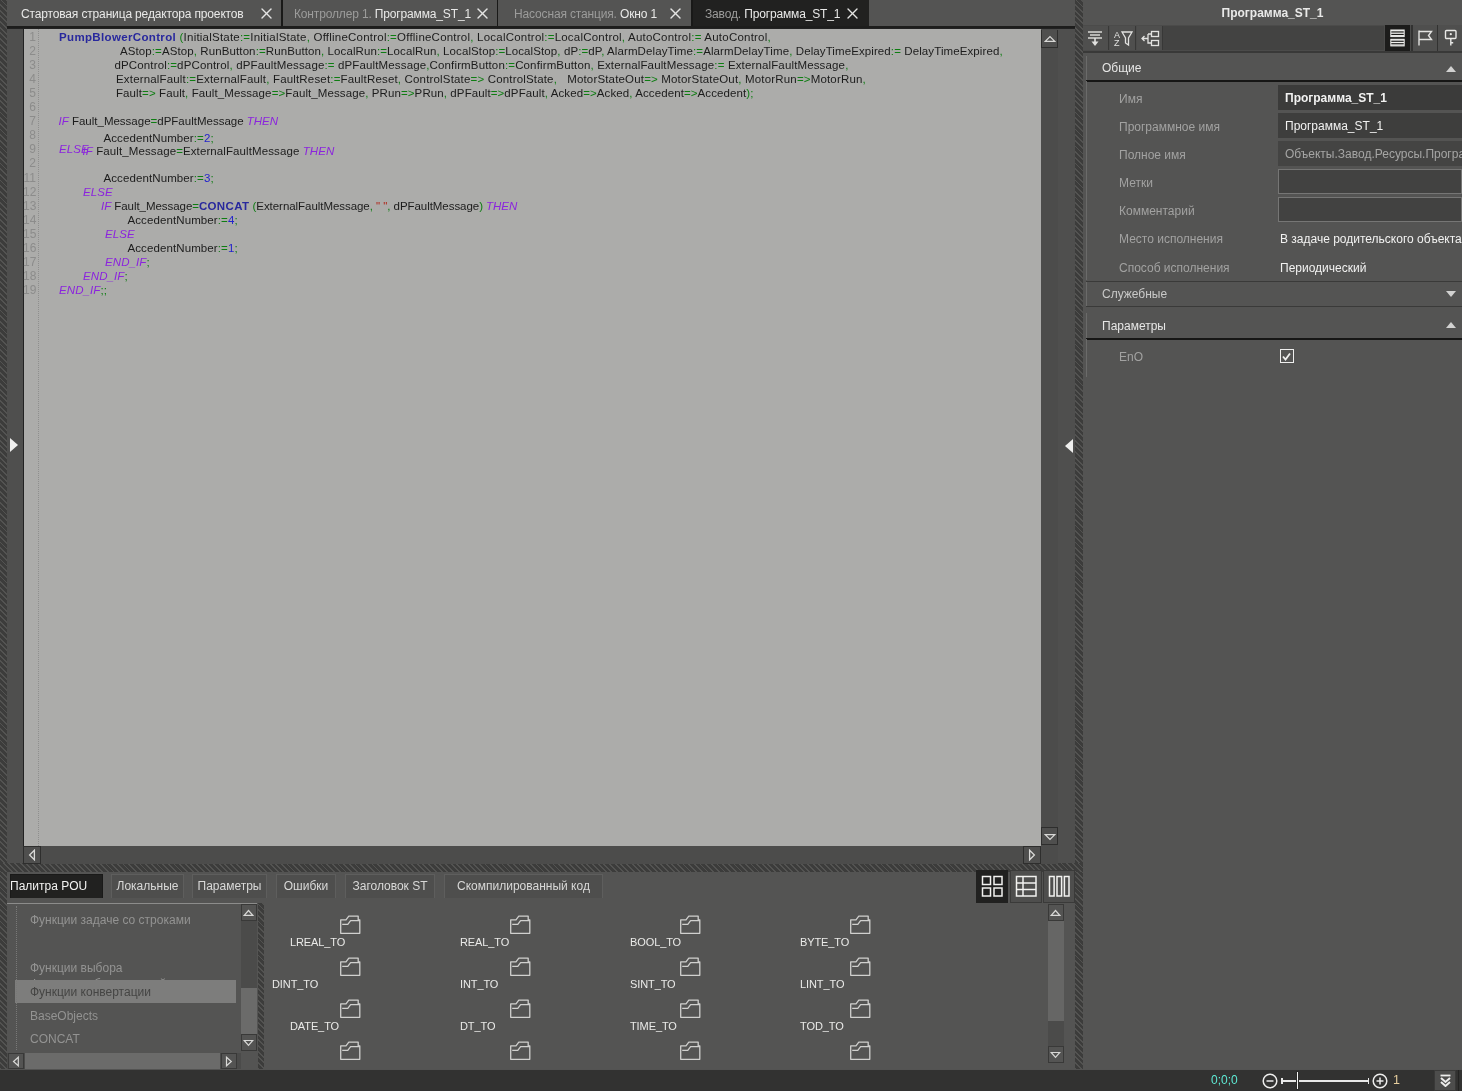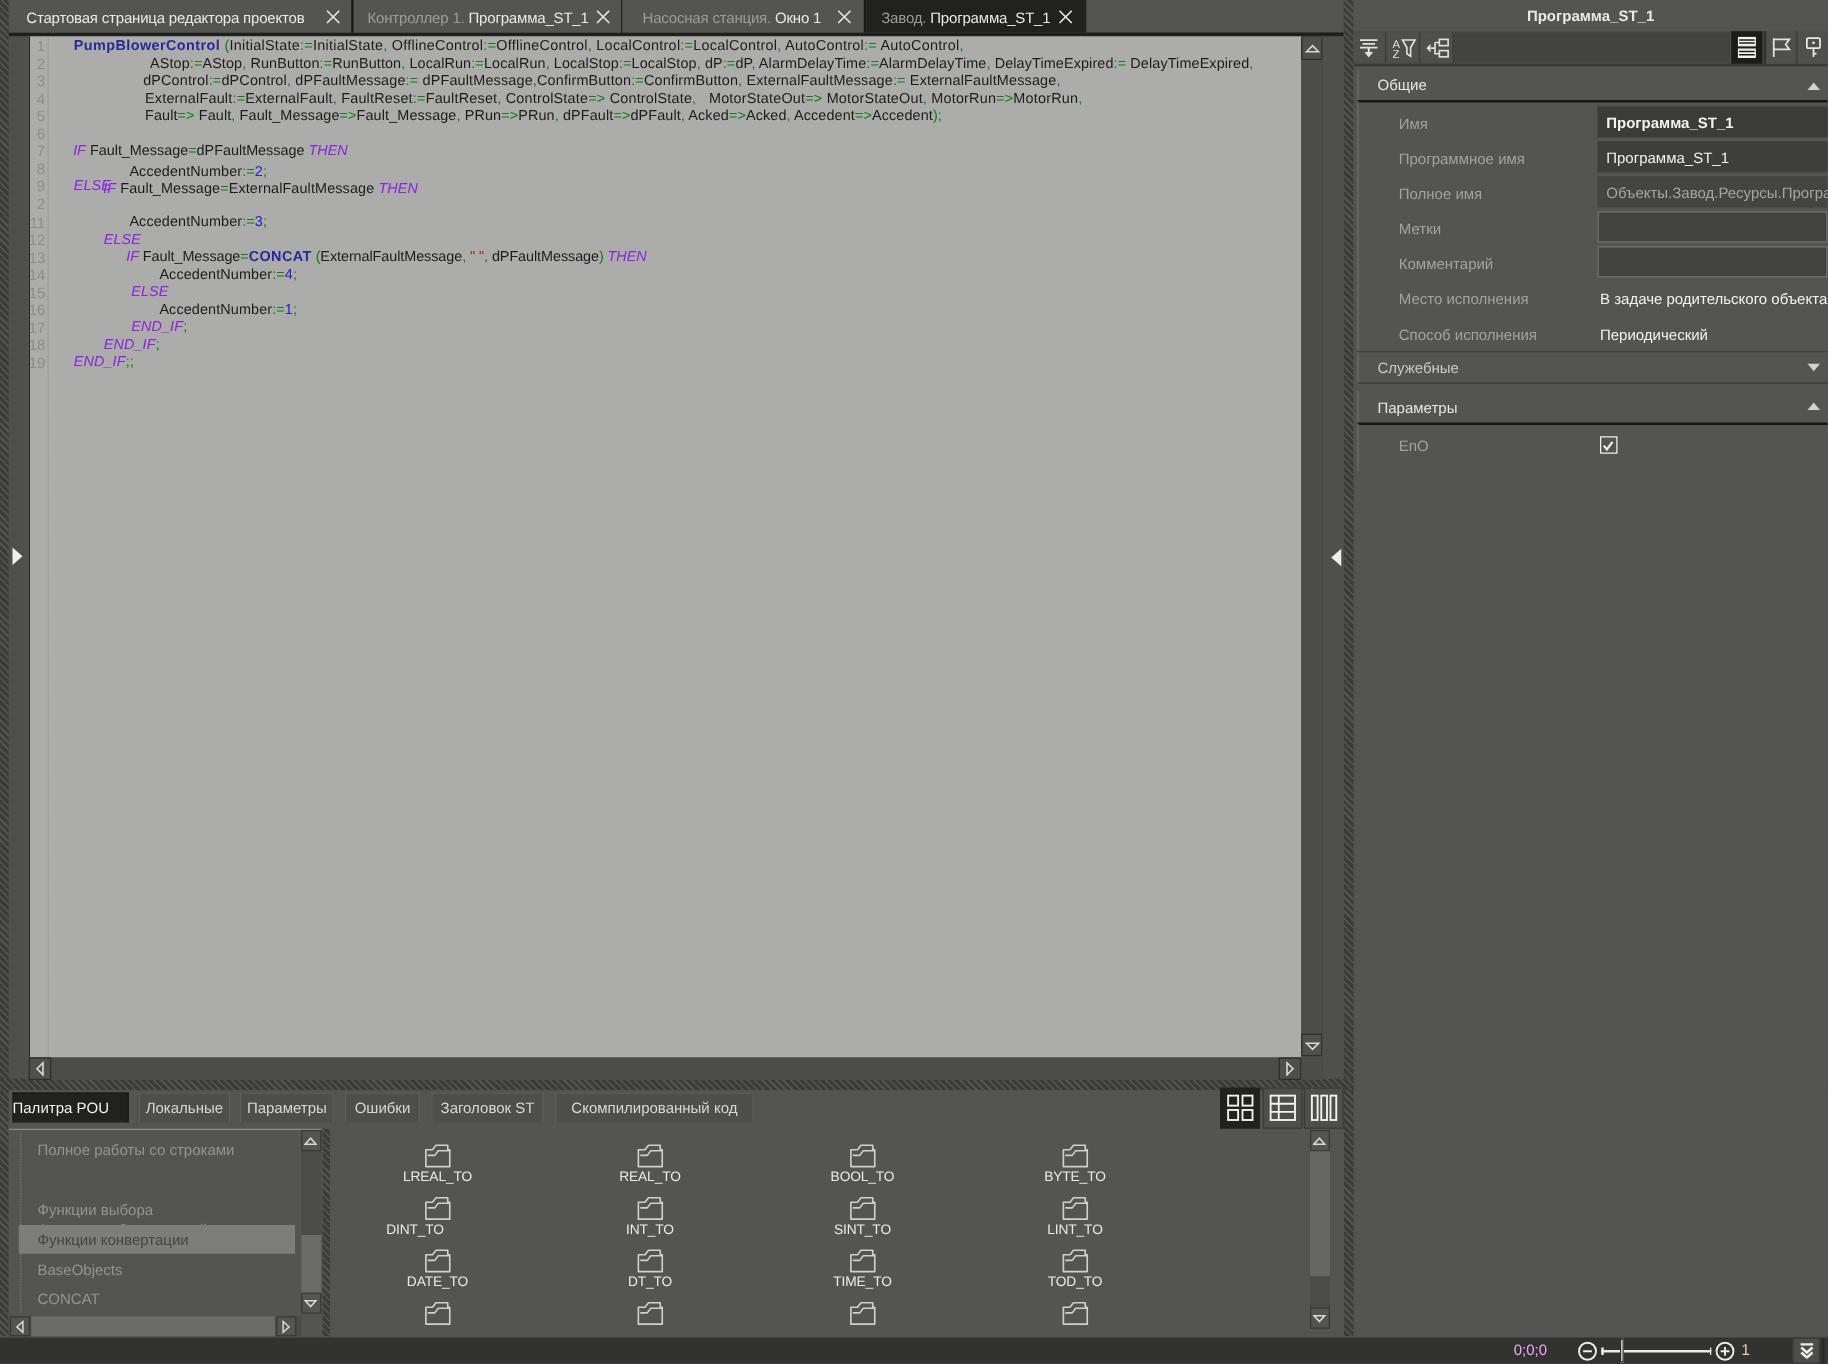--- a/index.html
+++ b/index.html
@@ -14,21 +14,21 @@
 .o{color:#0e7d12}
 .n{color:#2323cc}
 .s{color:#b02418}
 .gut{position:absolute;width:13px;text-align:right;font-size:12px;line-height:14.1px;color:#8c8c8b}
 .lbl{position:absolute;font-size:12px;color:#a2a2a1;white-space:pre}
 .val{position:absolute;font-size:12px;color:#f2f2f1;white-space:pre}
 .sech{position:absolute;font-size:12px;color:#e6e6e5;white-space:pre}
 .tri-up{width:0;height:0;border-left:5.5px solid transparent;border-right:5.5px solid transparent;border-bottom:6px solid #d2d2d1}
 .tri-dn{width:0;height:0;border-left:5.5px solid transparent;border-right:5.5px solid transparent;border-top:6px solid #d2d2d1}
 .item{position:absolute;left:30px;font-size:12px;color:#939392;white-space:pre}
-.flabel{position:absolute;font-size:11px;letter-spacing:-0.1px;color:#eaeae8;text-align:center;width:120px;white-space:pre}
+.flabel{position:absolute;font-size:11px;letter-spacing:-0.1px;color:#eaeae8;width:120px;white-space:pre}
 </style></head>
 <body>
 
 <div class="abs" id="tabbar" style="left:6px;top:0;width:1069px;height:28px;background:#545453"></div>
 <div class="abs" style="left:6px;top:26px;width:1069px;height:2px;background:#1d1d1c"></div>
 
 <div class="abs" style="left:6px;top:0;width:275px;height:26px;background:#545453"></div>
 <div class="abs" style="left:281px;top:0;width:1.5px;height:26px;background:#191918"></div>
 <div class="abs" style="left:282.5px;top:0;width:214px;height:26px;background:#545453"></div>
 <div class="abs" style="left:496.5px;top:0;width:1.5px;height:26px;background:#191918"></div>
@@ -266,21 +266,21 @@
     </svg>
 <div class="abs" style="left:1043px;top:870px;width:32px;height:33px;background:#4e4e4d;border:1px solid #3a3a39"></div>
 <svg class="abs" style="left:1048px;top:875px" width="23" height="23">
       <g fill="none" stroke="#f2f2f0" stroke-width="1.5">
 <rect x="1.5" y="1.5" width="4.6" height="19.5"></rect>
         <rect x="9" y="1.5" width="4.6" height="19.5"></rect>
         <rect x="16.4" y="1.5" width="4.6" height="19.5"></rect>
       </g>
     </svg>
 <div class="abs" style="left:6.5px;top:903px;width:250px;height:166px;background:#545453;border-top:1px solid #8c8c8b"></div>
-<div class="item" style="top:913px">Полное работы со строками</div>
+<div class="item" style="top:913px">Функции задаче со строками</div>
 <div class="item" style="top:977px">Функции работы с датой-временем</div>
 <div class="item" style="top:961px">Функции выбора</div>
 <div class="abs" style="left:15px;top:980px;width:221px;height:23px;background:#7d7d7c"></div>
 <div class="item" style="top:985px;color:#454544">Функции конвертации</div>
 <div class="item" style="top:1009px">BaseObjects</div>
 <div class="item" style="top:1032px">CONCAT</div>
 <div class="abs" style="left:16px;top:906px;width:1px;height:144px;border-left:1px dotted #797978"></div>
 <div class="abs" style="left:240.5px;top:904px;width:16px;height:147px;background:#4b4b4a"></div>
 <div class="abs" style="left:240.5px;top:904px;width:16px;height:17px;background:#545453;border:1px solid #393938"></div>
 <svg class="abs" style="left:243px;top:909px" width="11" height="8">
@@ -418,21 +418,21 @@
     </svg>
 <div class="abs" style="left:1047.5px;top:1046px;width:16px;height:17px;background:#545453;border:1px solid #393938"></div>
 <svg class="abs" style="left:1050px;top:1051px" width="11" height="8">
       <path d="M1.2 1.5 L5.5 6.3 L9.8 1.5 Z" fill="#545453" stroke="#d8d8d6" stroke-width="1.2"></path>
     </svg>
 <div class="abs" style="left:1047.5px;top:921px;width:16px;height:100px;background:#666665"></div>
 </div>
 
 <div id="statusbar">
 <div class="abs" style="left:0;top:1069.5px;width:1462px;height:21.5px;background:#323231"></div>
-<div class="abs" style="left:1211px;top:1073px;font-size:12px;color:#f0abfc">0;0;0</div>
+<div class="abs" style="left:1211px;top:1073px;font-size:12px;color:#5eead4">0;0;0</div>
 <svg class="abs" style="left:1262px;top:1072.5px" width="16" height="16">
       <circle cx="8" cy="8" r="6.8" fill="none" stroke="#ededec" stroke-width="1.5"></circle>
       <line x1="4.5" y1="8" x2="11.5" y2="8" stroke="#ededec" stroke-width="1.5"></line>
     </svg>
 <div class="abs" style="left:1281px;top:1079.5px;width:88px;height:2px;background:#e9e9e8"></div>
 <div class="abs" style="left:1281px;top:1077.5px;width:1.5px;height:6px;background:#e9e9e8"></div>
 <div class="abs" style="left:1367.5px;top:1077.5px;width:1.5px;height:6px;background:#e9e9e8"></div>
 <div class="abs" style="left:1295.5px;top:1070.5px;width:3.5px;height:19px;background:#f5f5f4;border:1px solid #2b2b2a"></div>
 <svg class="abs" style="left:1372px;top:1072.5px" width="16" height="16">
       <circle cx="8" cy="8" r="6.8" fill="none" stroke="#ededec" stroke-width="1.5"></circle>

